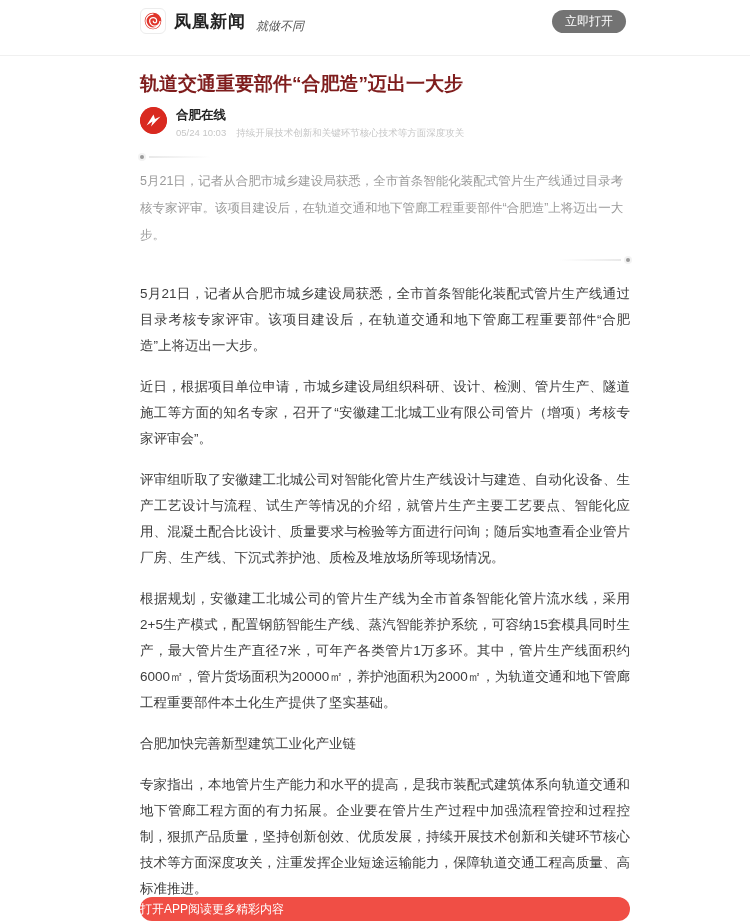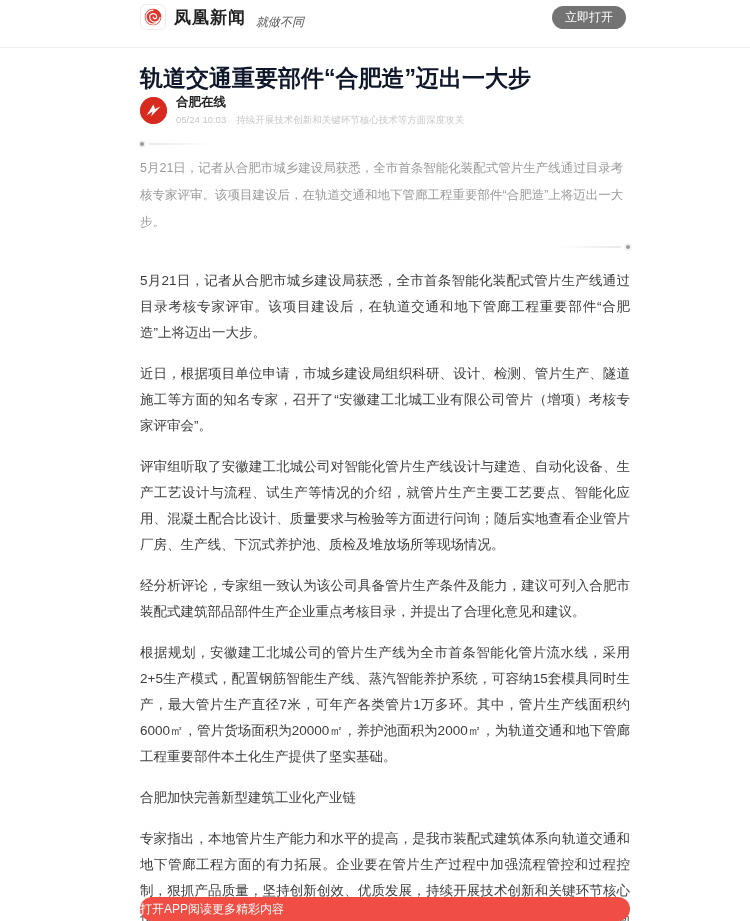--- a/index.html
+++ b/index.html
@@ -4,39 +4,39 @@
 <style>
   * { margin: 0; padding: 0; box-sizing: border-box; }
   html, body { background: #fff; }
   body {
     width: 750px; height: 921px; overflow: hidden; position: relative;
     font-family: "Liberation Sans", "DejaVu Sans", sans-serif;
     -webkit-font-smoothing: antialiased;
   }
   
   .app-header {
-    height: 48px; display: flex; align-items: center; justify-content: space-between;
+    height: 56px; display: flex; align-items: center; justify-content: space-between;
     padding: 0 124px 13px 140px; border-bottom: 1px solid #f0f0f0; background: #fff;
   }
   .brand { display: flex; align-items: center; gap: 8px; }
   .app-icon {
     width: 26px; height: 26px; border: 1px solid #ececec; border-radius: 6px;
     display: flex; align-items: center; justify-content: center; background: #fff;
   }
   .app-name { font-size: 17px; font-weight: bold; color: #222; font-family: "Liberation Serif", "DejaVu Serif", serif; letter-spacing: 1px; }
   .app-tagline { font-size: 12px; color: #555; font-style: italic; margin-left: 2px; margin-top: 11px; }
   .open-btn {
     background: #737373; color: #fff; border: none; border-radius: 12px;
     height: 23px; padding: 0 13px; font-size: 12px; cursor: pointer;
     font-family: inherit; line-height: 23px;
   }
   
   .article { width: 490px; margin-left: 140px; }
-  .article-title { font-size: 23px; font-weight: bold; color: #0f172a; margin-top: 16px; line-height: 1.3; }
-  .author-row { display: flex; align-items: center; gap: 9px; margin-top: 0; }
+  .article-title { font-size: 19px; font-weight: bold; color: #7f1d1d; margin-top: 16px; line-height: 1.3; }
+  .author-row { display: flex; gap: 9px; margin-top: 10px; }
   .avatar {
     width: 27px; height: 27px; border-radius: 50%; background: #d92a20; flex: 0 0 auto;
     display: flex; align-items: center; justify-content: center; overflow: hidden;
   }
   .author-name { font-size: 12.5px; font-weight: bold; color: #222; }
   .author-meta { font-size: 9.5px; color: #c6c6c6; margin-top: 3px; white-space: nowrap; }
   .author-meta .sep { display: inline-block; width: 10px; }
   
   .summary { margin-top: 12px; position: relative; }
   .summary-text { font-size: 12.5px; color: #9a9a9a; line-height: 27px; }
@@ -100,21 +100,20 @@
     <div class="deco deco-bottom">
         <span class="line"></span>
         <span class="dot"></span>
       </div>
   </div>
 
   <div class="article-body">
     <p>5月21日，记者从合肥市城乡建设局获悉，全市首条智能化装配式管片生产线通过目录考核专家评审。该项目建设后，在轨道交通和地下管廊工程重要部件“合肥造”上将迈出一大步。</p>
     <p>近日，根据项目单位申请，市城乡建设局组织科研、设计、检测、管片生产、隧道施工等方面的知名专家，召开了“安徽建工北城工业有限公司管片（增项）考核专家评审会”。</p>
     <p>评审组听取了安徽建工北城公司对智能化管片生产线设计与建造、自动化设备、生产工艺设计与流程、试生产等情况的介绍，就管片生产主要工艺要点、智能化应用、混凝土配合比设计、质量要求与检验等方面进行问询；随后实地查看企业管片厂房、生产线、下沉式养护池、质检及堆放场所等现场情况。</p>
-    <p>经分析评论，专家组一致认为该公司具备管片生产条件及能力，建议可列入合肥市装配式建筑部品部件生产企业重点考核目录，并提出了合理化意见和建议。</p>
     <p>根据规划，安徽建工北城公司的管片生产线为全市首条智能化管片流水线，采用2+5生产模式，配置钢筋智能生产线、蒸汽智能养护系统，可容纳15套模具同时生产，最大管片生产直径7米，可年产各类管片1万多环。其中，管片生产线面积约6000㎡，管片货场面积为20000㎡，养护池面积为2000㎡，为轨道交通和地下管廊工程重要部件本土化生产提供了坚实基础。</p>
     <p class="subhead">合肥加快完善新型建筑工业化产业链</p>
     <p>专家指出，本地管片生产能力和水平的提高，是我市装配式建筑体系向轨道交通和地下管廊工程方面的有力拓展。企业要在管片生产过程中加强流程管控和过程控制，狠抓产品质量，坚持创新创效、优质发展，持续开展技术创新和关键环节核心技术等方面深度攻关，注重发挥企业短途运输能力，保障轨道交通工程高质量、高标准推进。</p>
 
   </div>
 
 </main>
 
 <button class="footer-btn">打开APP阅读更多精彩内容</button>
 

